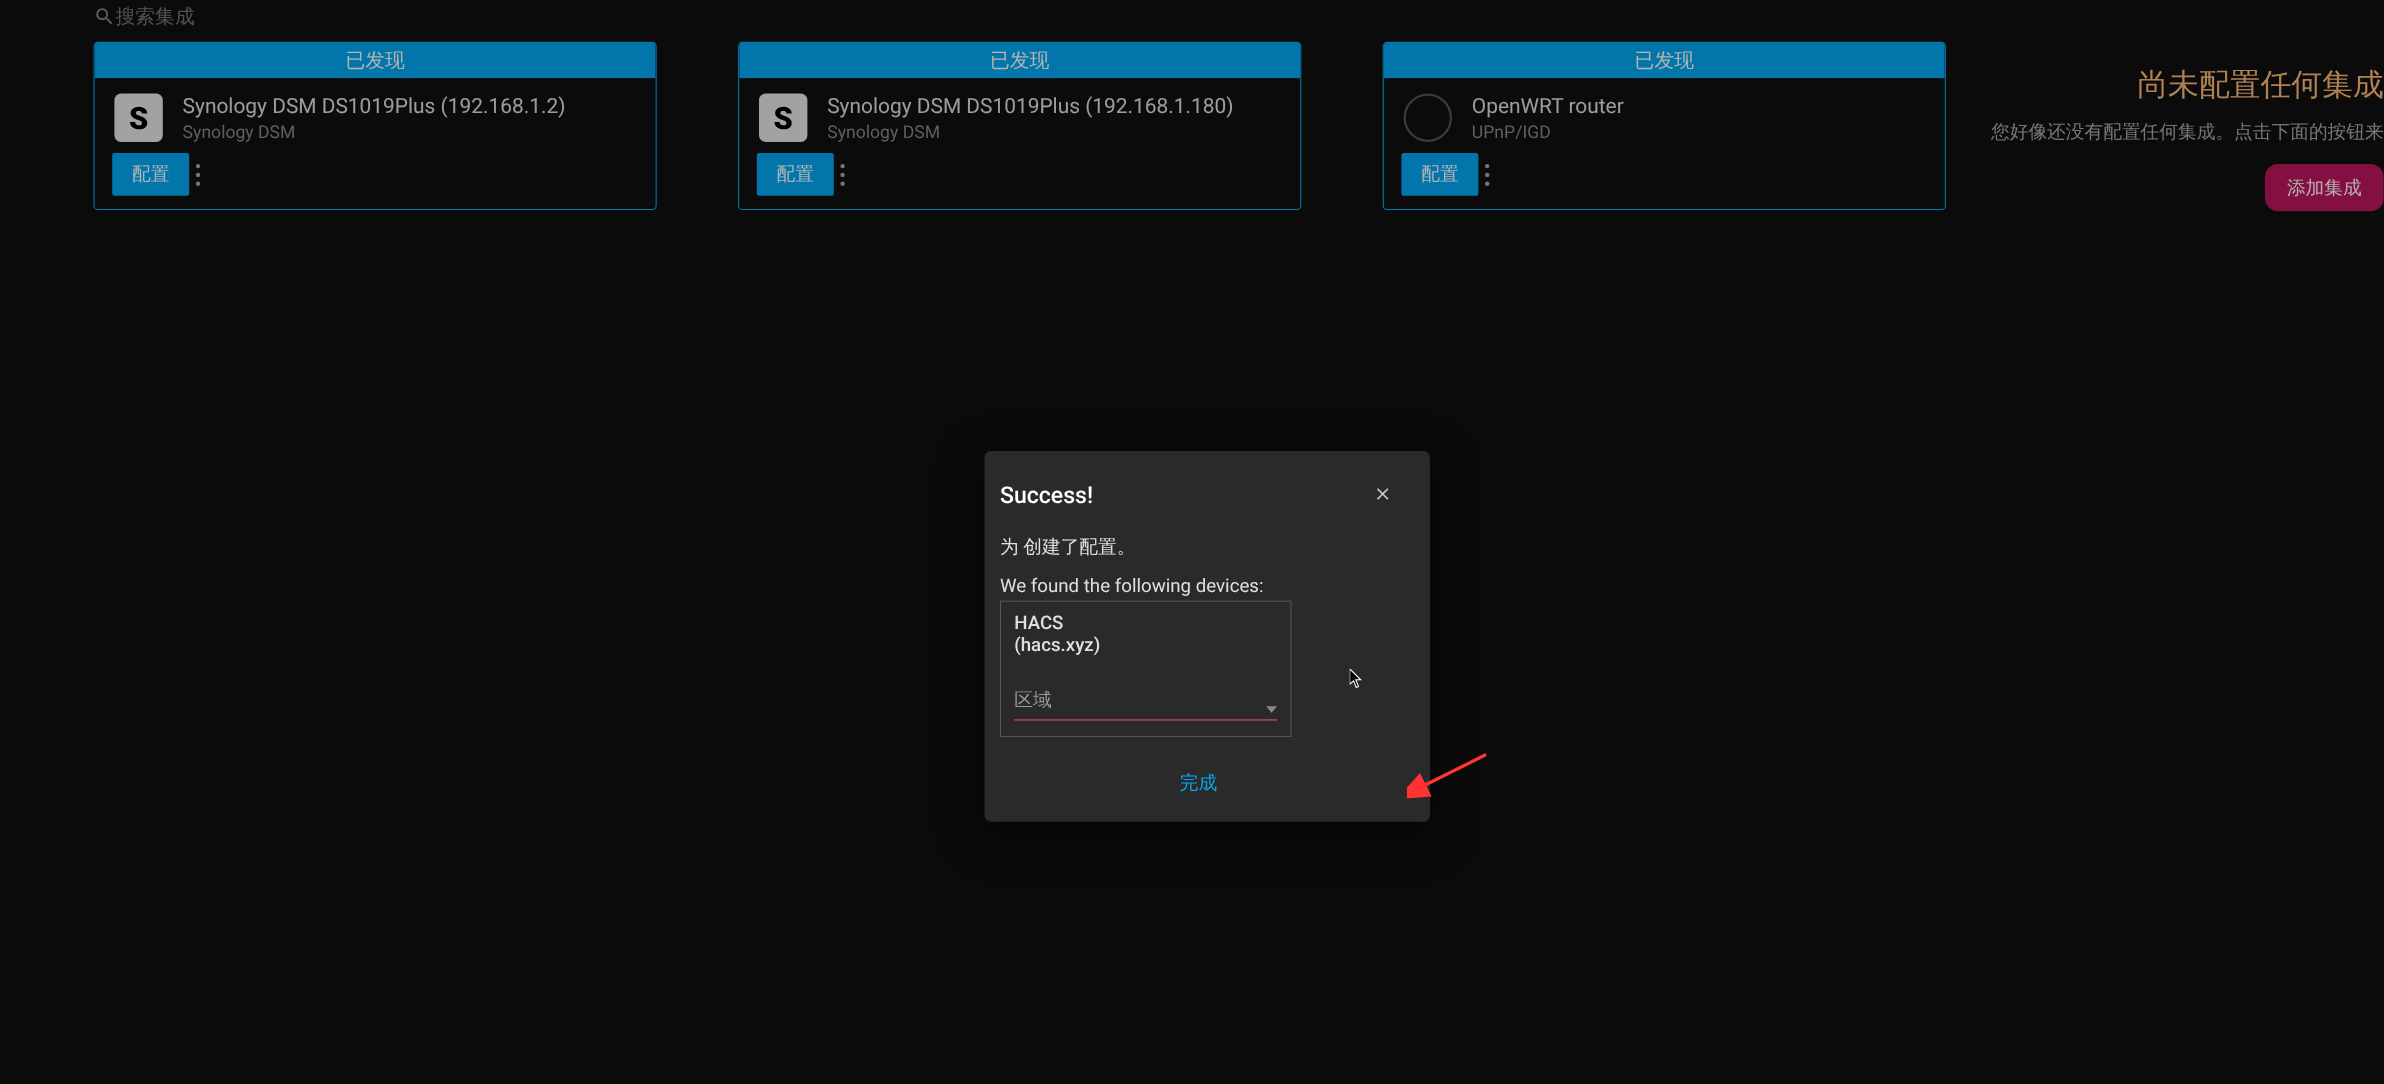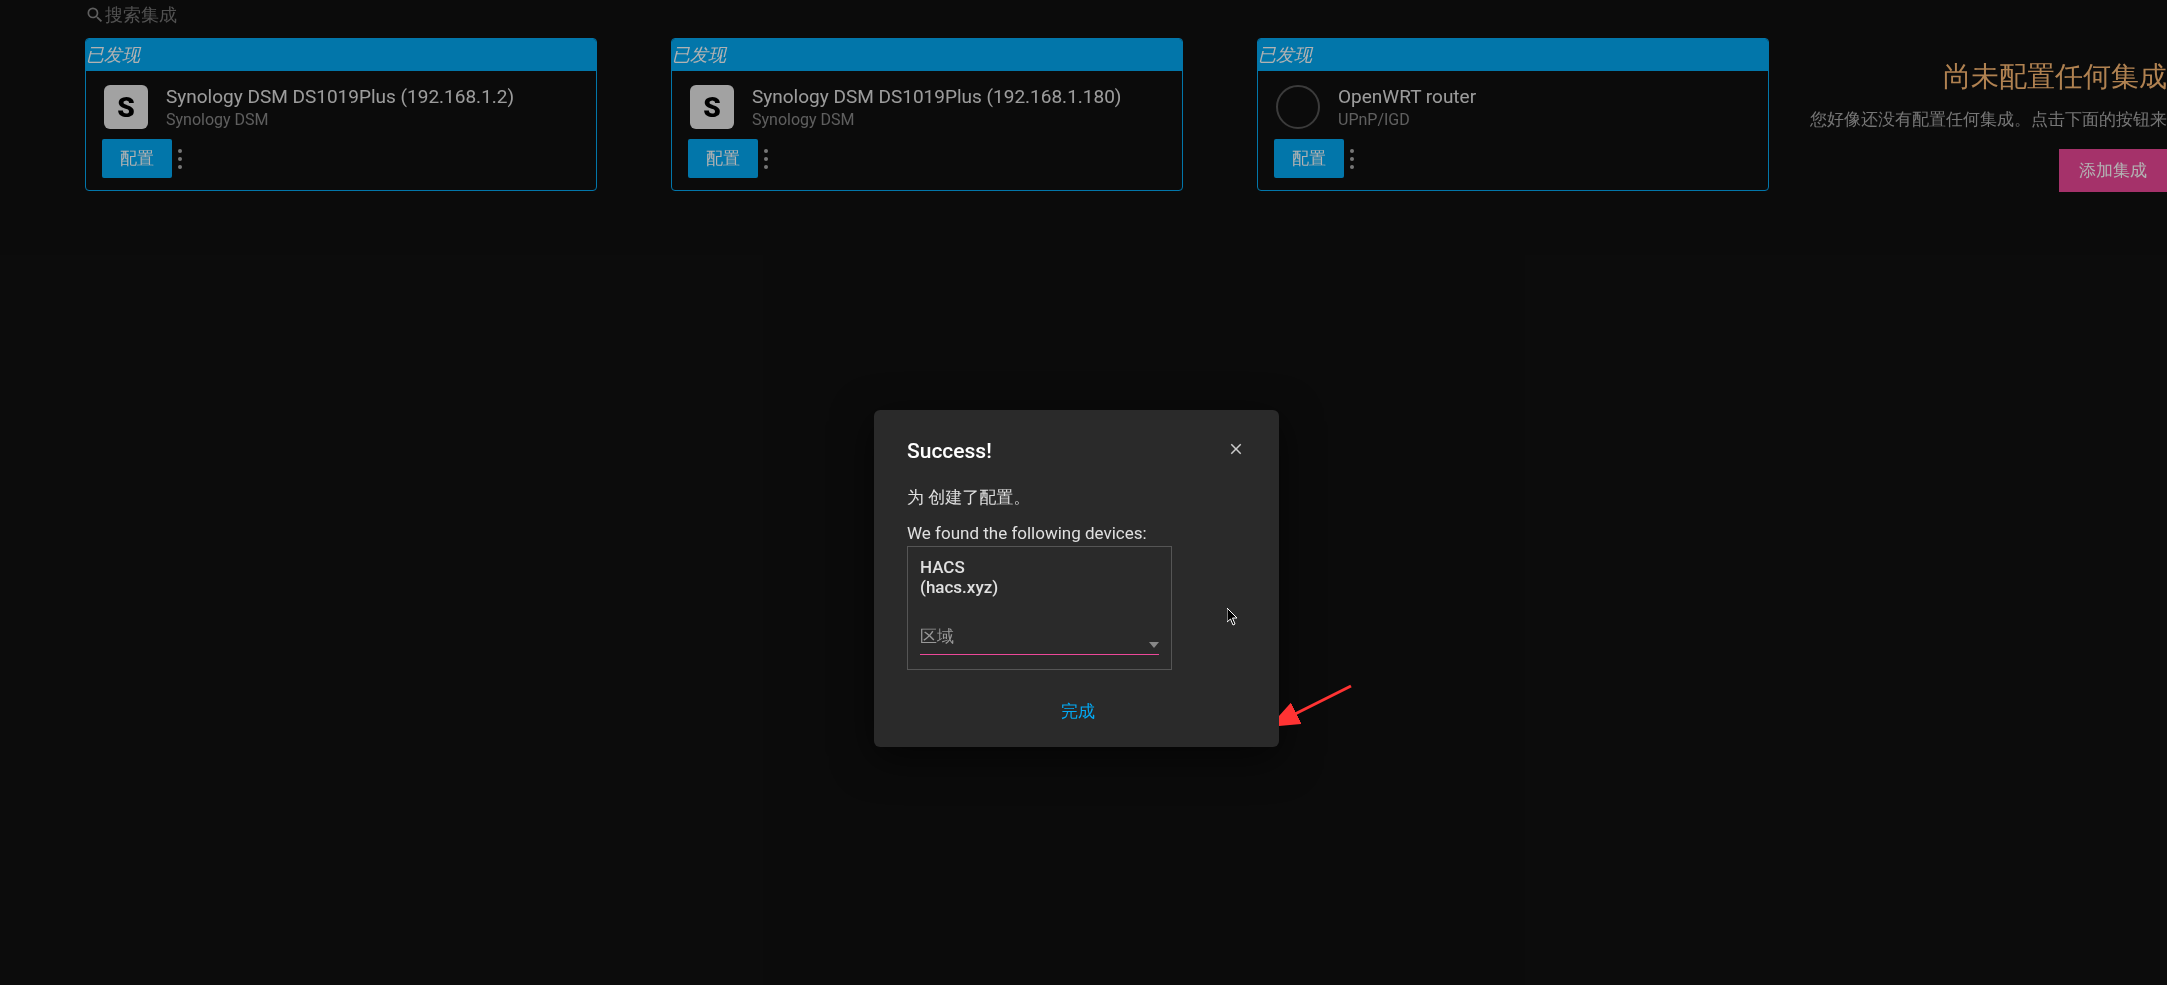--- a/index.html
+++ b/index.html
@@ -47,23 +47,23 @@
     .card {
       width: 512px;
       border: 1px solid #03a9f4;
       border-radius: 4px;
       background-color: #111111;
       overflow: hidden;
     }
     .card-header {
       background-color: #03a9f4;
       color: #ffffff;
+      text-align: center;
       padding: 4px 0;
       font-size: 18px;
-      font-style: italic;
     }
     .card-body {
       padding: 14px 18px 10px 18px;
       display: flex;
       align-items: flex-start;
       gap: 18px;
     }
     .card-icon {
       width: 44px;
       height: 44px;
@@ -133,44 +133,44 @@
       color: #fdba74;
       font-weight: 400;
       margin-bottom: 12px;
     }
     .right-subtitle {
       font-size: 17px;
       color: #aaaaaa;
       margin-bottom: 18px;
     }
     .add-btn {
-      background-color: #ec4899;
+      background-color: #be185d;
       color: #ffffff;
       border: none;
       padding: 10px 20px;
       font-size: 17px;
       cursor: pointer;
-      border-radius: 0;
+      border-radius: 12px;
     }
     .modal-backdrop {
       position: absolute;
       top: 0;
       left: 0;
       right: 0;
       bottom: 0;
       background: rgba(0,0,0,0.3);
     }
     .modal {
       position: absolute;
       top: 410px;
-      left: 874px;
+      left: 895px;
       width: 405px;
       background-color: #2a2a2a;
       border-radius: 6px;
-      padding: 26px 30px 18px 33px;
+      padding: 26px 30px 18px 14px;
       box-shadow: 0 10px 40px rgba(0,0,0,0.6);
     }
     .modal-header {
       display: flex;
       justify-content: space-between;
       align-items: center;
       margin-bottom: 20px;
     }
     .modal-title {
       font-size: 21px;

